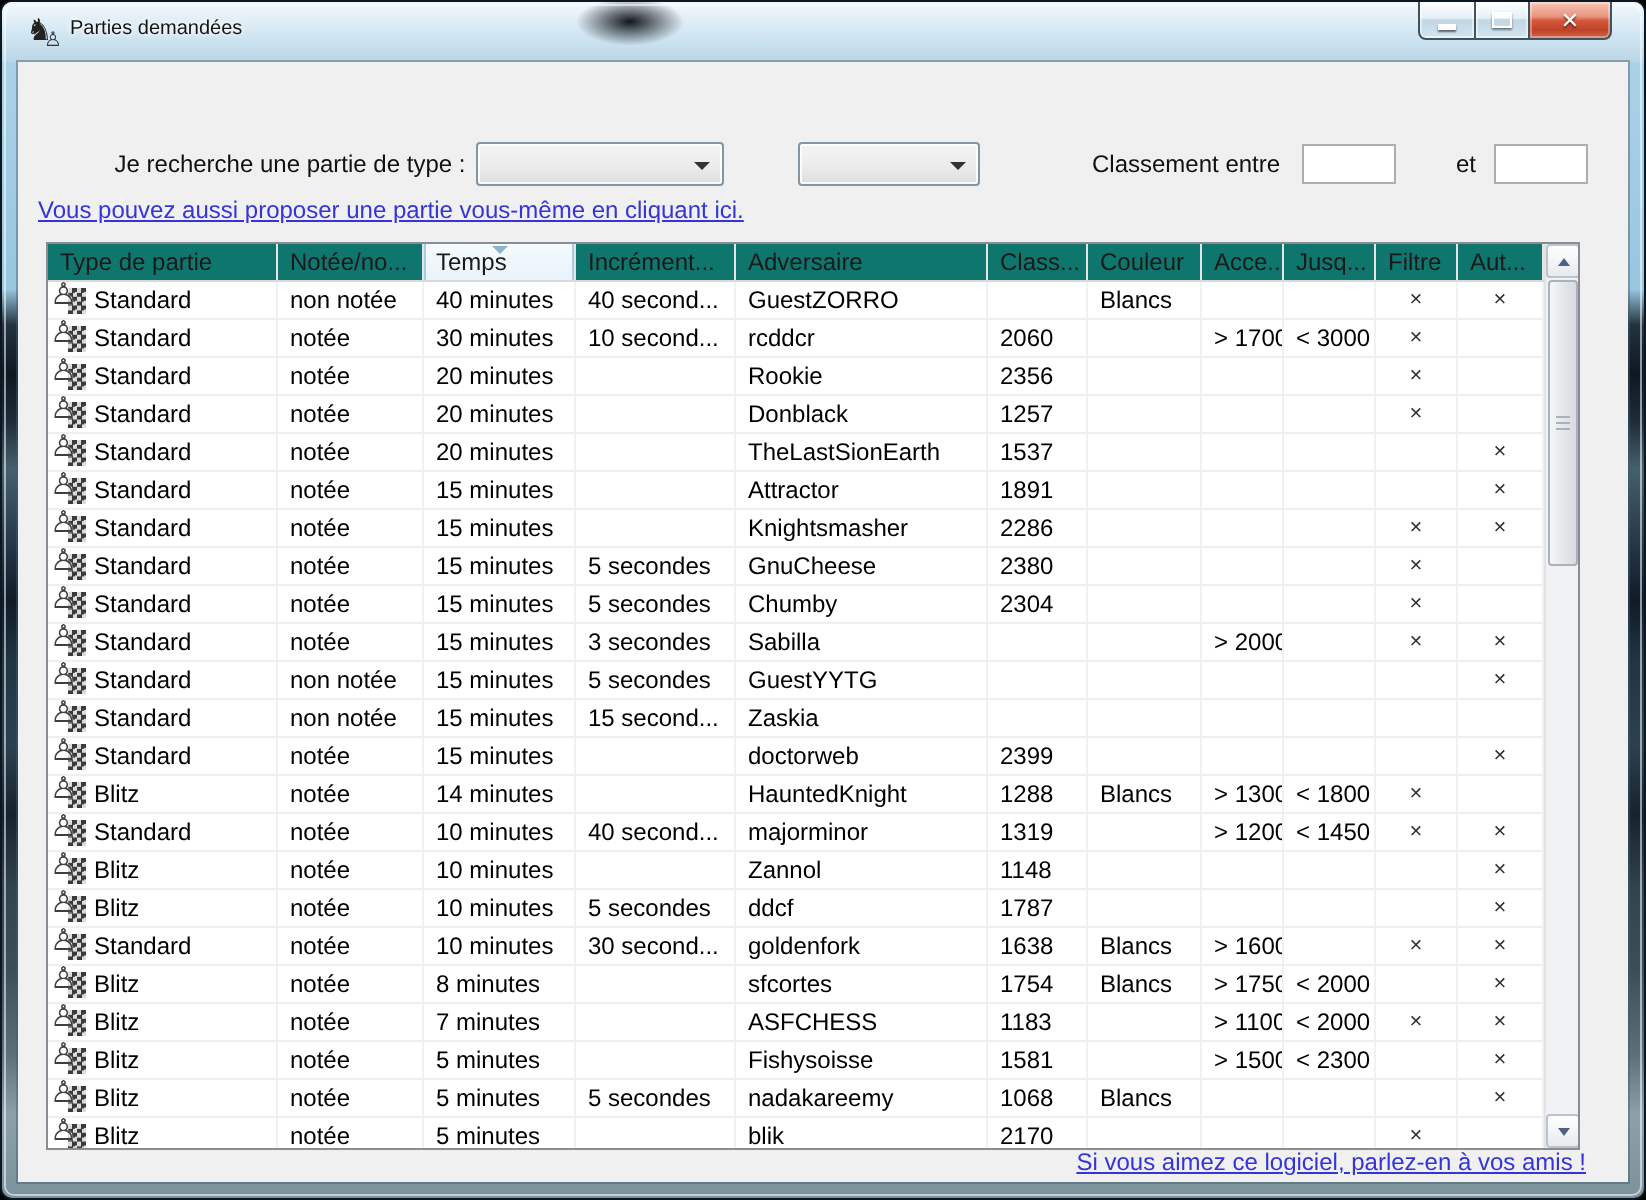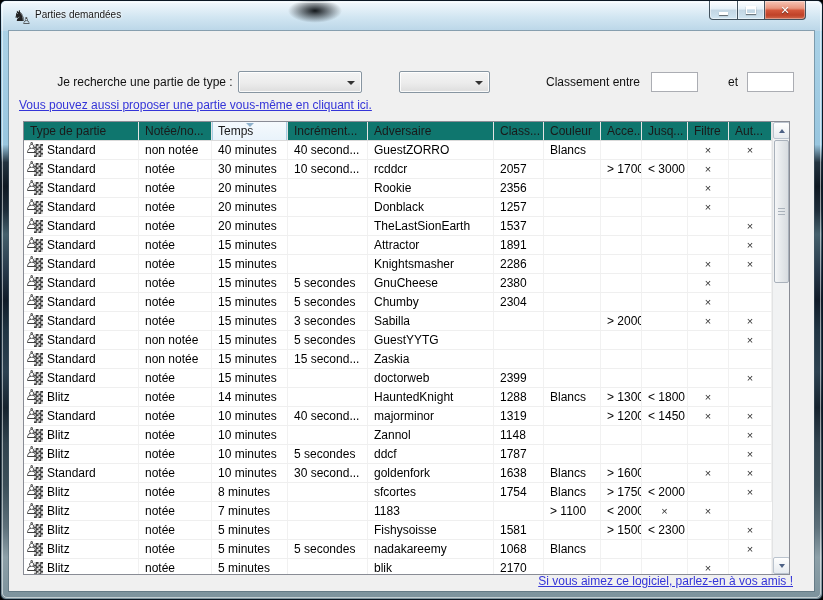--- a/index.html
+++ b/index.html
@@ -195,21 +195,21 @@
                 <span class="piece-icon">
                   <span class="checker"></span>
                   <span class="pawn">♙</span>
                 </span>
                 <span>Standard</span>
               </div>
               <div class="cell c-rated">notée</div>
               <div class="cell c-time">30 minutes</div>
               <div class="cell c-increment">10 second...</div>
               <div class="cell c-opponent">rcddcr</div>
-              <div class="cell c-rating">2057</div>
+              <div class="cell c-rating">2060</div>
               <div class="cell c-color"></div>
               <div class="cell c-accept">&gt; 1700</div>
               <div class="cell c-until">&lt; 3000</div>
               <div class="cell c-filter">×</div>
               <div class="cell c-auto"></div>
             </div>
             <div class="lrow">
               <div class="cell c-type">
                 <span class="piece-icon">
                   <span class="checker"></span>
@@ -536,20 +536,21 @@
               <div class="cell c-type">
                 <span class="piece-icon">
                   <span class="checker"></span>
                   <span class="pawn">♙</span>
                 </span>
                 <span>Blitz</span>
               </div>
               <div class="cell c-rated">notée</div>
               <div class="cell c-time">7 minutes</div>
               <div class="cell c-increment"></div>
+              <div class="cell c-opponent">ASFCHESS</div>
               <div class="cell c-rating">1183</div>
               <div class="cell c-color"></div>
               <div class="cell c-accept">&gt; 1100</div>
               <div class="cell c-until">&lt; 2000</div>
               <div class="cell c-filter">×</div>
               <div class="cell c-auto">×</div>
             </div>
             <div class="lrow">
               <div class="cell c-type">
                 <span class="piece-icon">

